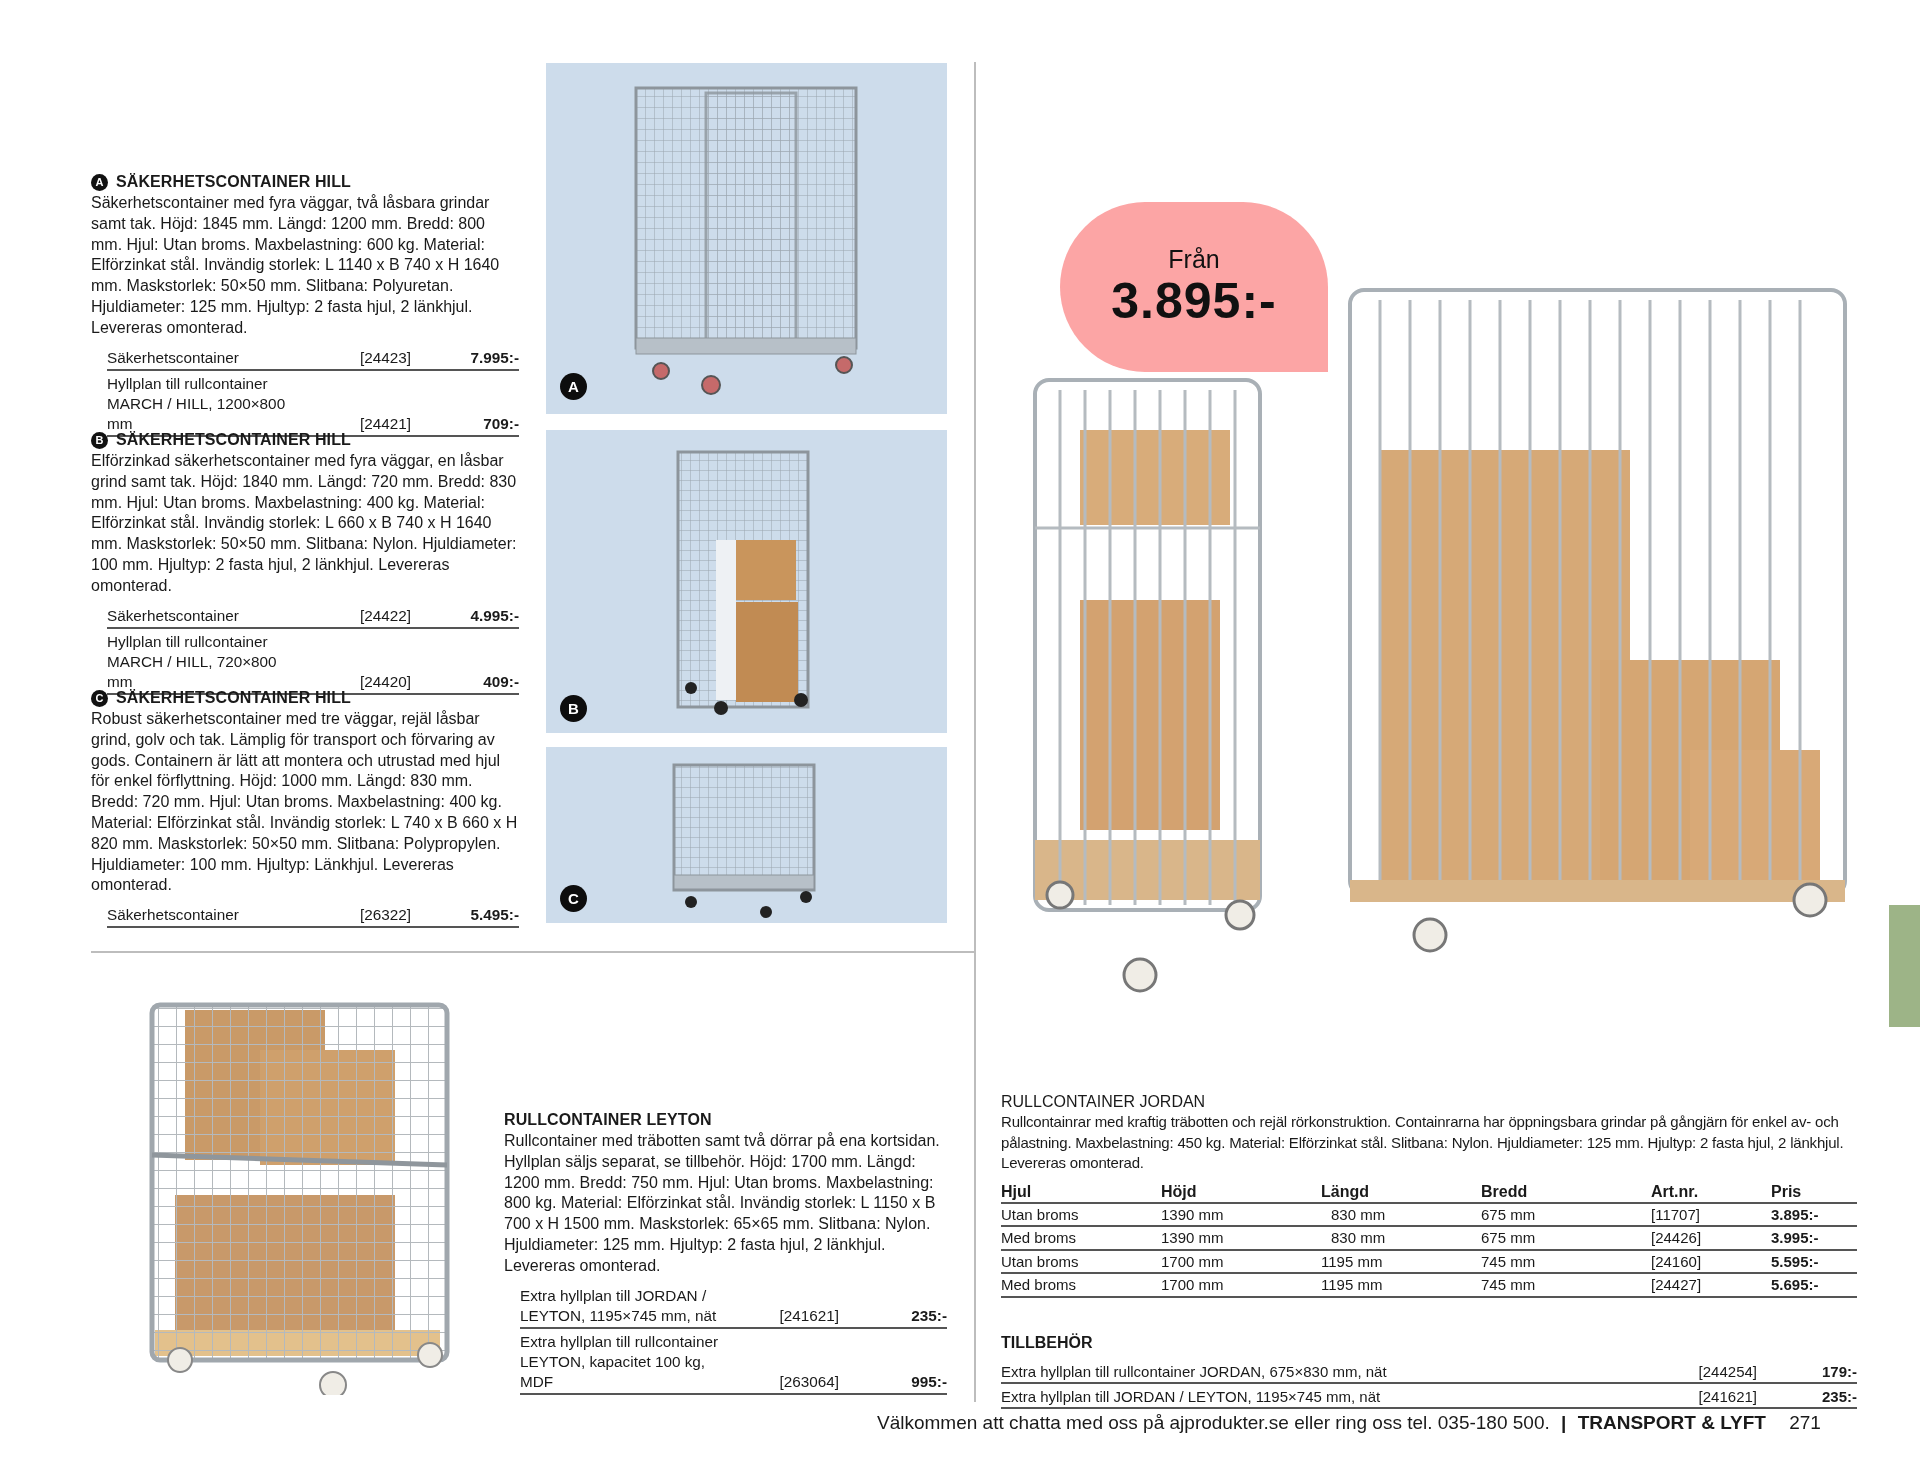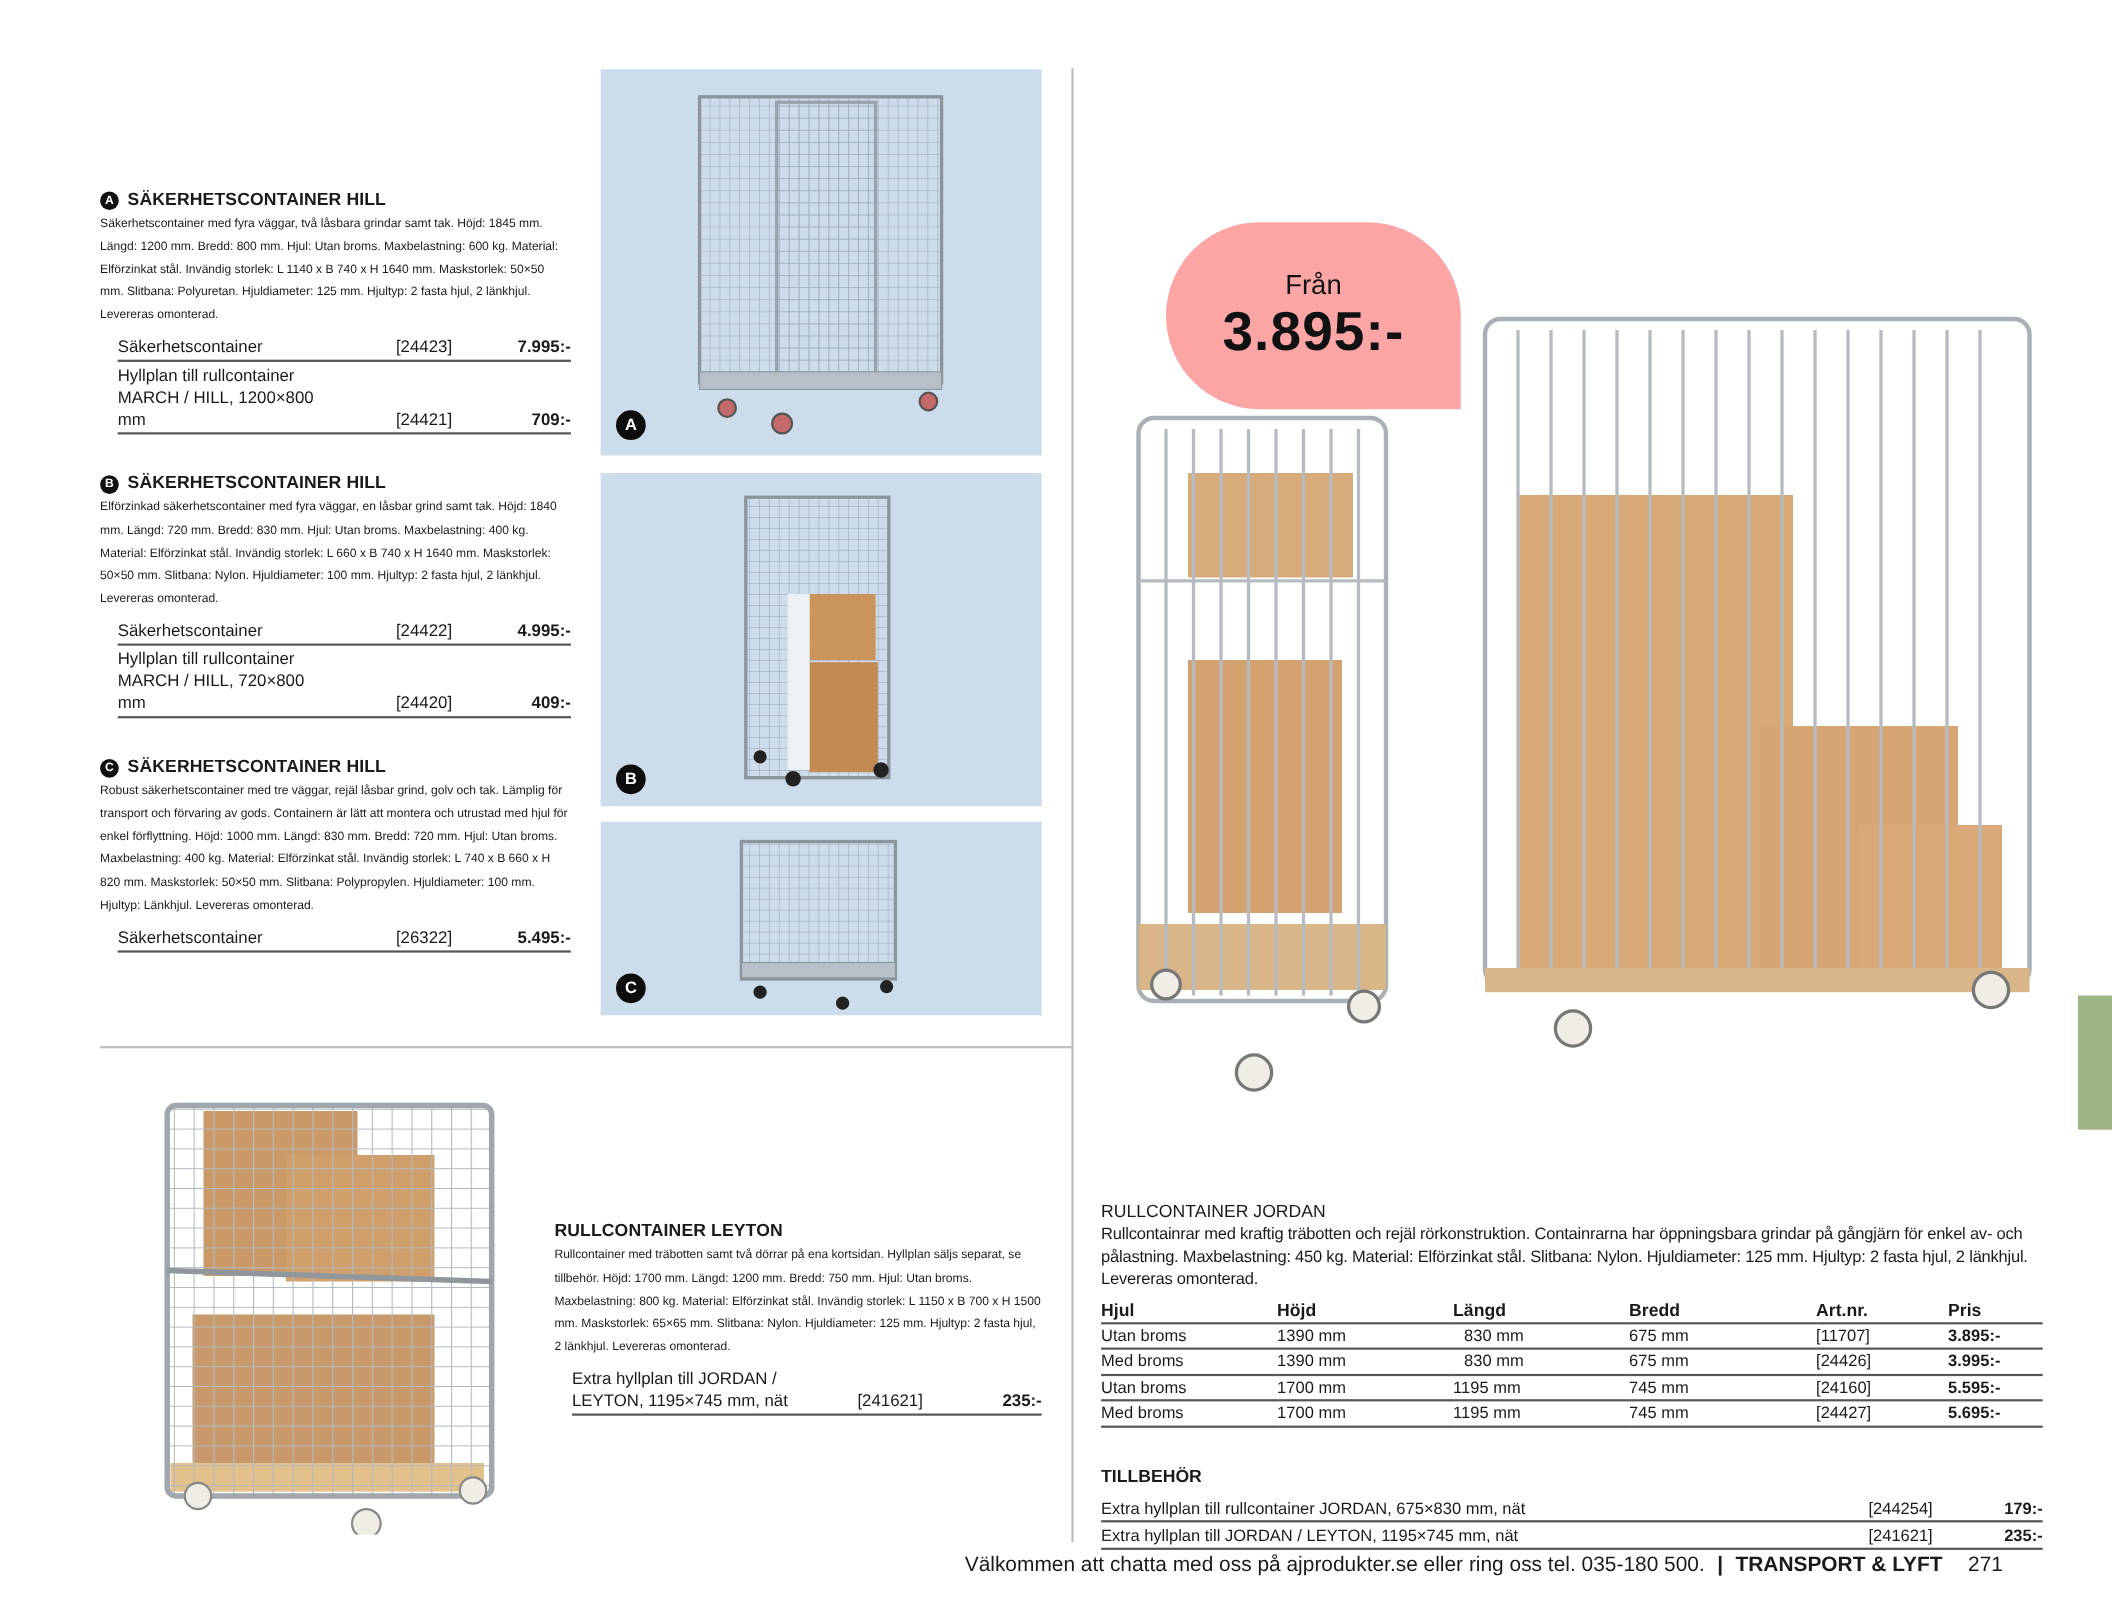--- a/index.html
+++ b/index.html
@@ -5,21 +5,21 @@
   * { box-sizing: border-box; margin: 0; padding: 0; }
   html, body { width: 1920px; height: 1467px; background: #ffffff; overflow: hidden; }
   body { position: relative; font-family: "Liberation Sans", sans-serif; color: #1a1a1a; }
 
   .abs { position: absolute; }
 
   
   .prod { position: absolute; left: 91px; width: 428px; }
   .prod-title { font-weight: bold; font-size: 16px; line-height: 20px; display: flex; align-items: center; gap: 8px; letter-spacing: 0.1px; }
   .badge { display: inline-flex; width: 17px; height: 17px; border-radius: 50%; background: #111; color: #fff; font-size: 11px; font-weight: bold; align-items: center; justify-content: center; }
-  .prod-desc { font-size: 11px; line-height: 20.8px; margin-top: 1px; }
+  .prod-desc { font-size: 16px; line-height: 20.8px; margin-top: 1px; }
   .rows { margin-top: 6px; }
   .row { display: grid; grid-template-columns: 1fr 90px 100px; align-items: end; font-size: 15.3px; line-height: 20px; border-bottom: 2px solid #555; padding: 3px 0 1px; margin-left: 16px; }
   .row .art { text-align: right; padding-right: 8px; }
   .row .price { text-align: right; font-weight: bold; }
 
   
   .panel { position: absolute; background: #cddceb; overflow: hidden; }
   .panel .letter { position: absolute; width: 27px; height: 27px; border-radius: 50%; background: #0d0d0d; color: #fff; font-weight: bold; font-size: 15px; display: flex; align-items: center; justify-content: center; }
 
   .divider-v { position: absolute; left: 974px; top: 62px; width: 2px; height: 1340px; background: #bdbdbd; }
@@ -251,20 +251,25 @@
 
 <section class="leyton">
   <div class="prod-title">RULLCONTAINER LEYTON</div>
   <p class="prod-desc">Rullcontainer med träbotten samt två dörrar på ena kortsidan. Hyllplan säljs separat, se tillbehör. Höjd: 1700 mm. Längd: 1200 mm. Bredd: 750 mm. Hjul: Utan broms. Maxbelastning: 800 kg. Material: Elförzinkat stål. Invändig storlek: L 1150 x B 700 x H 1500 mm. Maskstorlek: 65×65 mm. Slitbana: Nylon. Hjuldiameter: 125 mm. Hjultyp: 2 fasta hjul, 2 länkhjul. Levereras omonterad.</p>
   <div class="rows">
     <div class="row">
       <span style="padding-right:20px">Extra hyllplan till JORDAN / LEYTON, 1195×745 mm, nät</span>
       <span class="art">[241621]</span>
       <span class="price">235:-</span>
     </div>
+    <div class="row">
+      <span style="padding-right:20px">Extra hyllplan till rullcontainer LEYTON, kapacitet 100 kg, MDF</span>
+      <span class="art">[263064]</span>
+      <span class="price">995:-</span>
+    </div>
   </div>
 </section>
 
 <section class="jordan">
   <div class="title">RULLCONTAINER JORDAN</div>
   <p class="desc">Rullcontainrar med kraftig träbotten och rejäl rörkonstruktion. Containrarna har öppningsbara grindar på gångjärn för enkel av- och pålastning. Maxbelastning: 450 kg. Material: Elförzinkat stål. Slitbana: Nylon. Hjuldiameter: 125 mm. Hjultyp: 2 fasta hjul, 2 länkhjul. Levereras omonterad.</p>
   <table class="jt">
     <colgroup>
         <col style="width:160px">
         <col style="width:160px">

